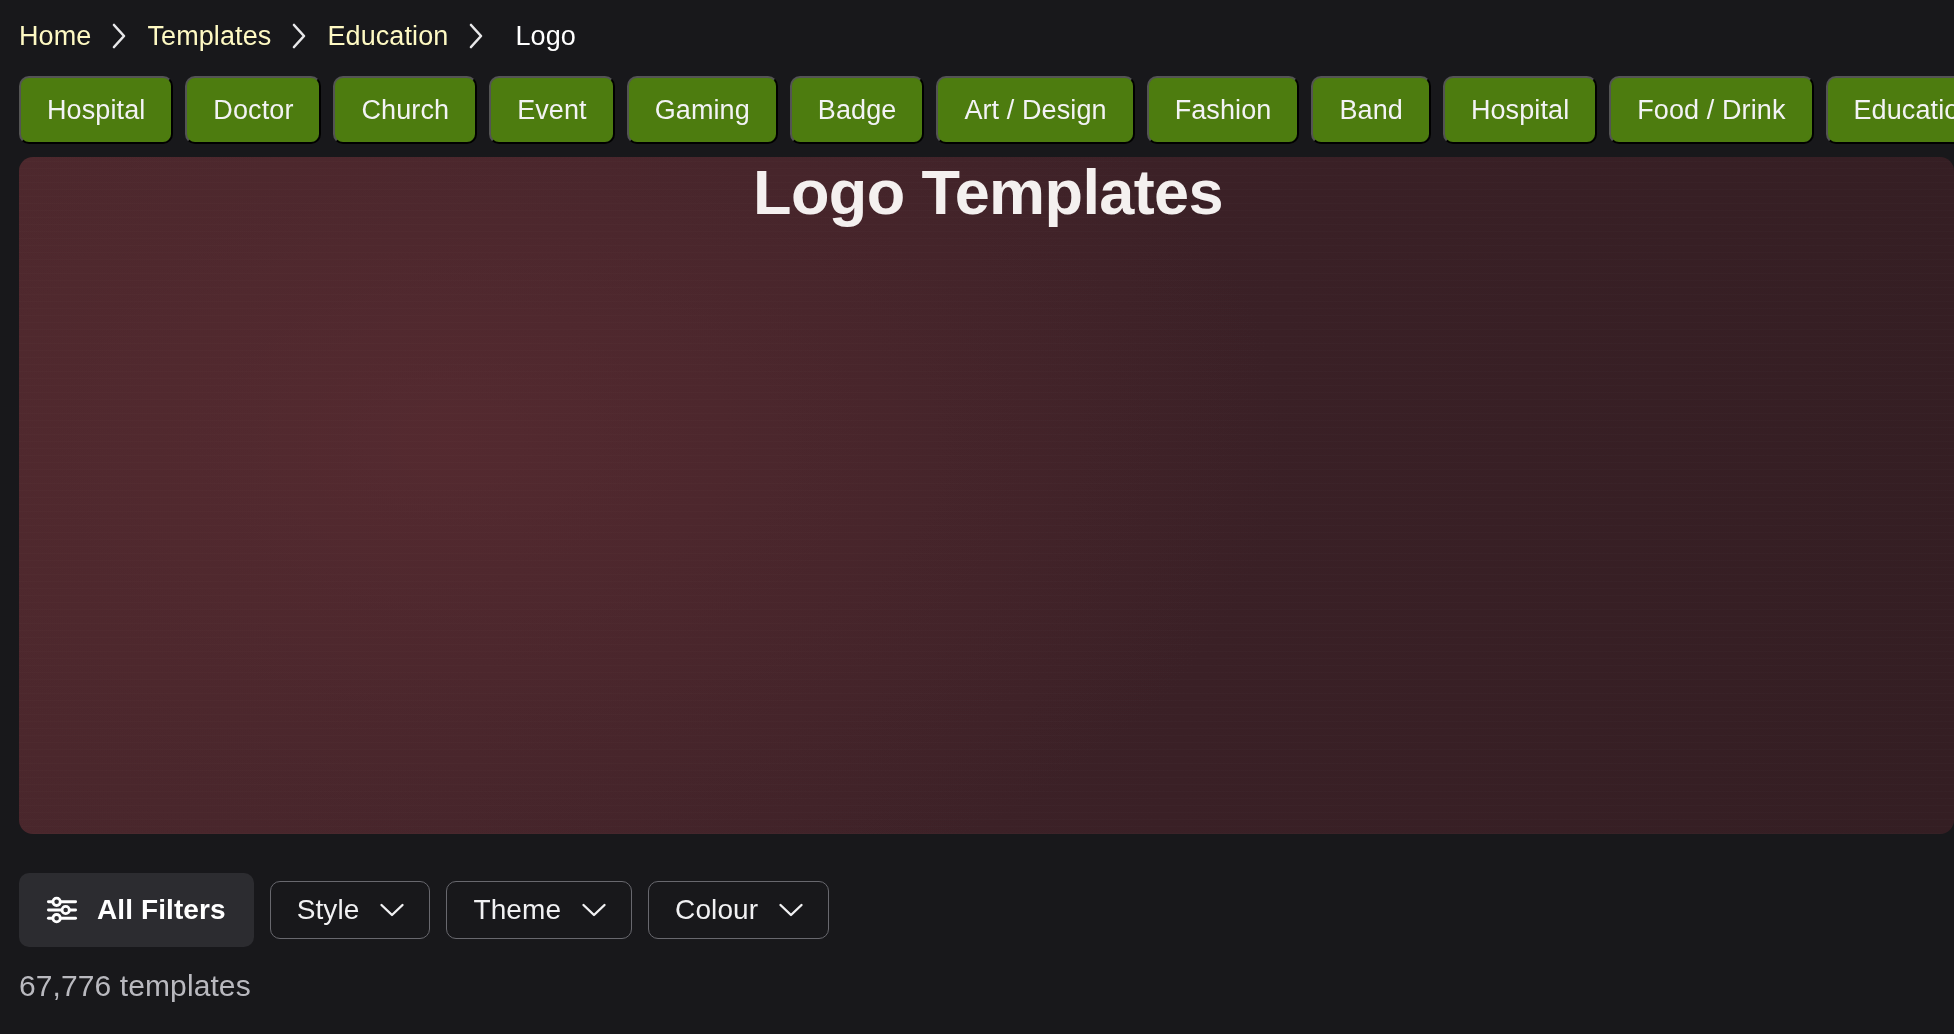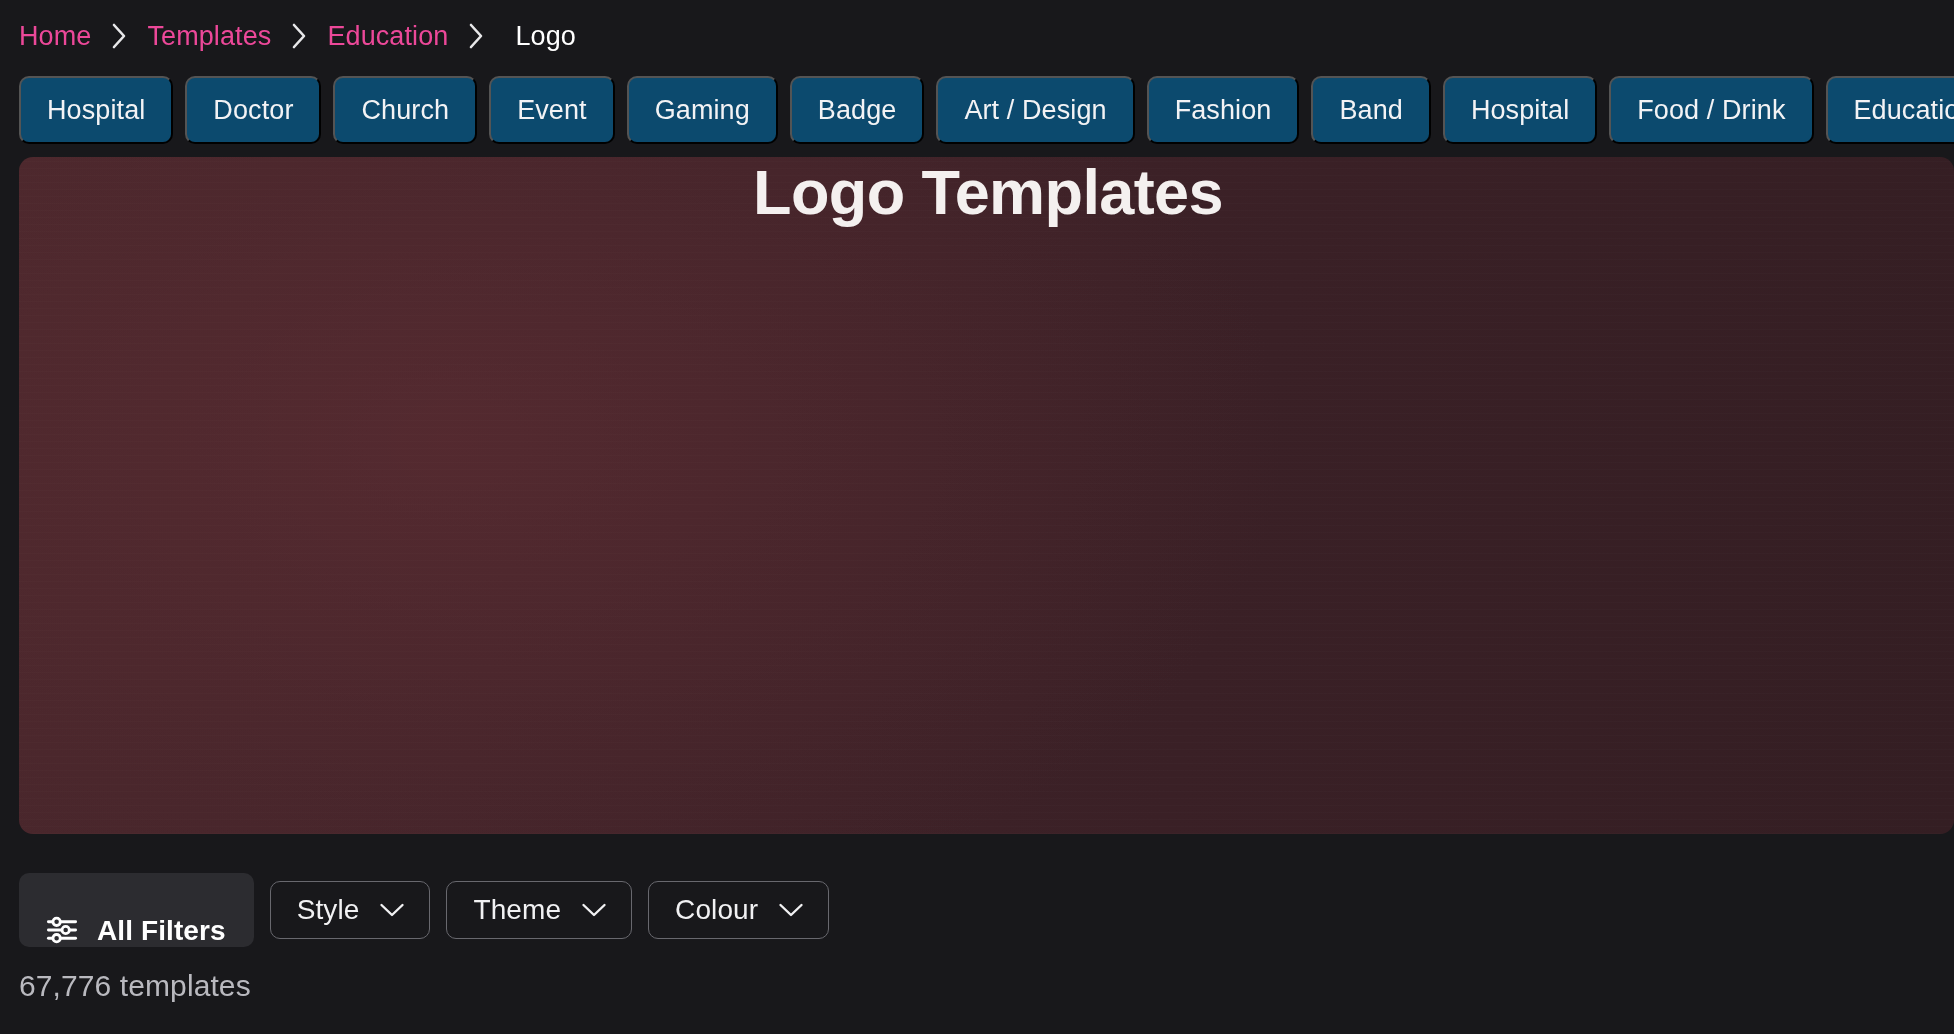--- a/index.html
+++ b/index.html
@@ -28,21 +28,21 @@
   .breadcrumb {
     display: flex;
     align-items: center;
     gap: 0px;
     padding: 0 0 0 19px;
     height: 72px;
   }
   .crumb {
     font-size: 27px;
     line-height: 1;
-    color: #ec4899;
+    color: #fef9c3;
     letter-spacing: 0.1px;
     white-space: nowrap;
     cursor: pointer;
   }
   .crumb.current {
     color: #ffffff;
     cursor: default;
     margin-left: 11px;
   }
   .crumb-sep {
@@ -66,21 +66,21 @@
     overflow: hidden;
     white-space: nowrap;
   }
   .chip {
     flex: 0 0 auto;
     height: 68px;
     display: inline-flex;
     align-items: center;
     justify-content: center;
     padding: 0 26px;
-    background: #0c4a6e;
+    background: #4d7c0f;
     border-radius: 10px;
     font-size: 27px;
     color: #f3f3f5;
     letter-spacing: 0.1px;
     cursor: pointer;
     user-select: none;
   }
 
   
   .hero {
@@ -138,21 +138,21 @@
   .filter-bar {
     display: flex;
     align-items: center;
     gap: 16px;
     padding-left: 19px;
     margin-top: 39px;
     height: 74px;
   }
   .btn-all-filters {
     display: inline-flex;
-    align-items: flex-end;
+    align-items: center;
     gap: 18px;
     height: 74px;
     padding: 0 28px 0 26px;
     background: #2c2c30;
     border: none;
     border-radius: 10px;
     color: #ffffff;
     font-family: inherit;
     font-size: 28px;
     font-weight: 700;

